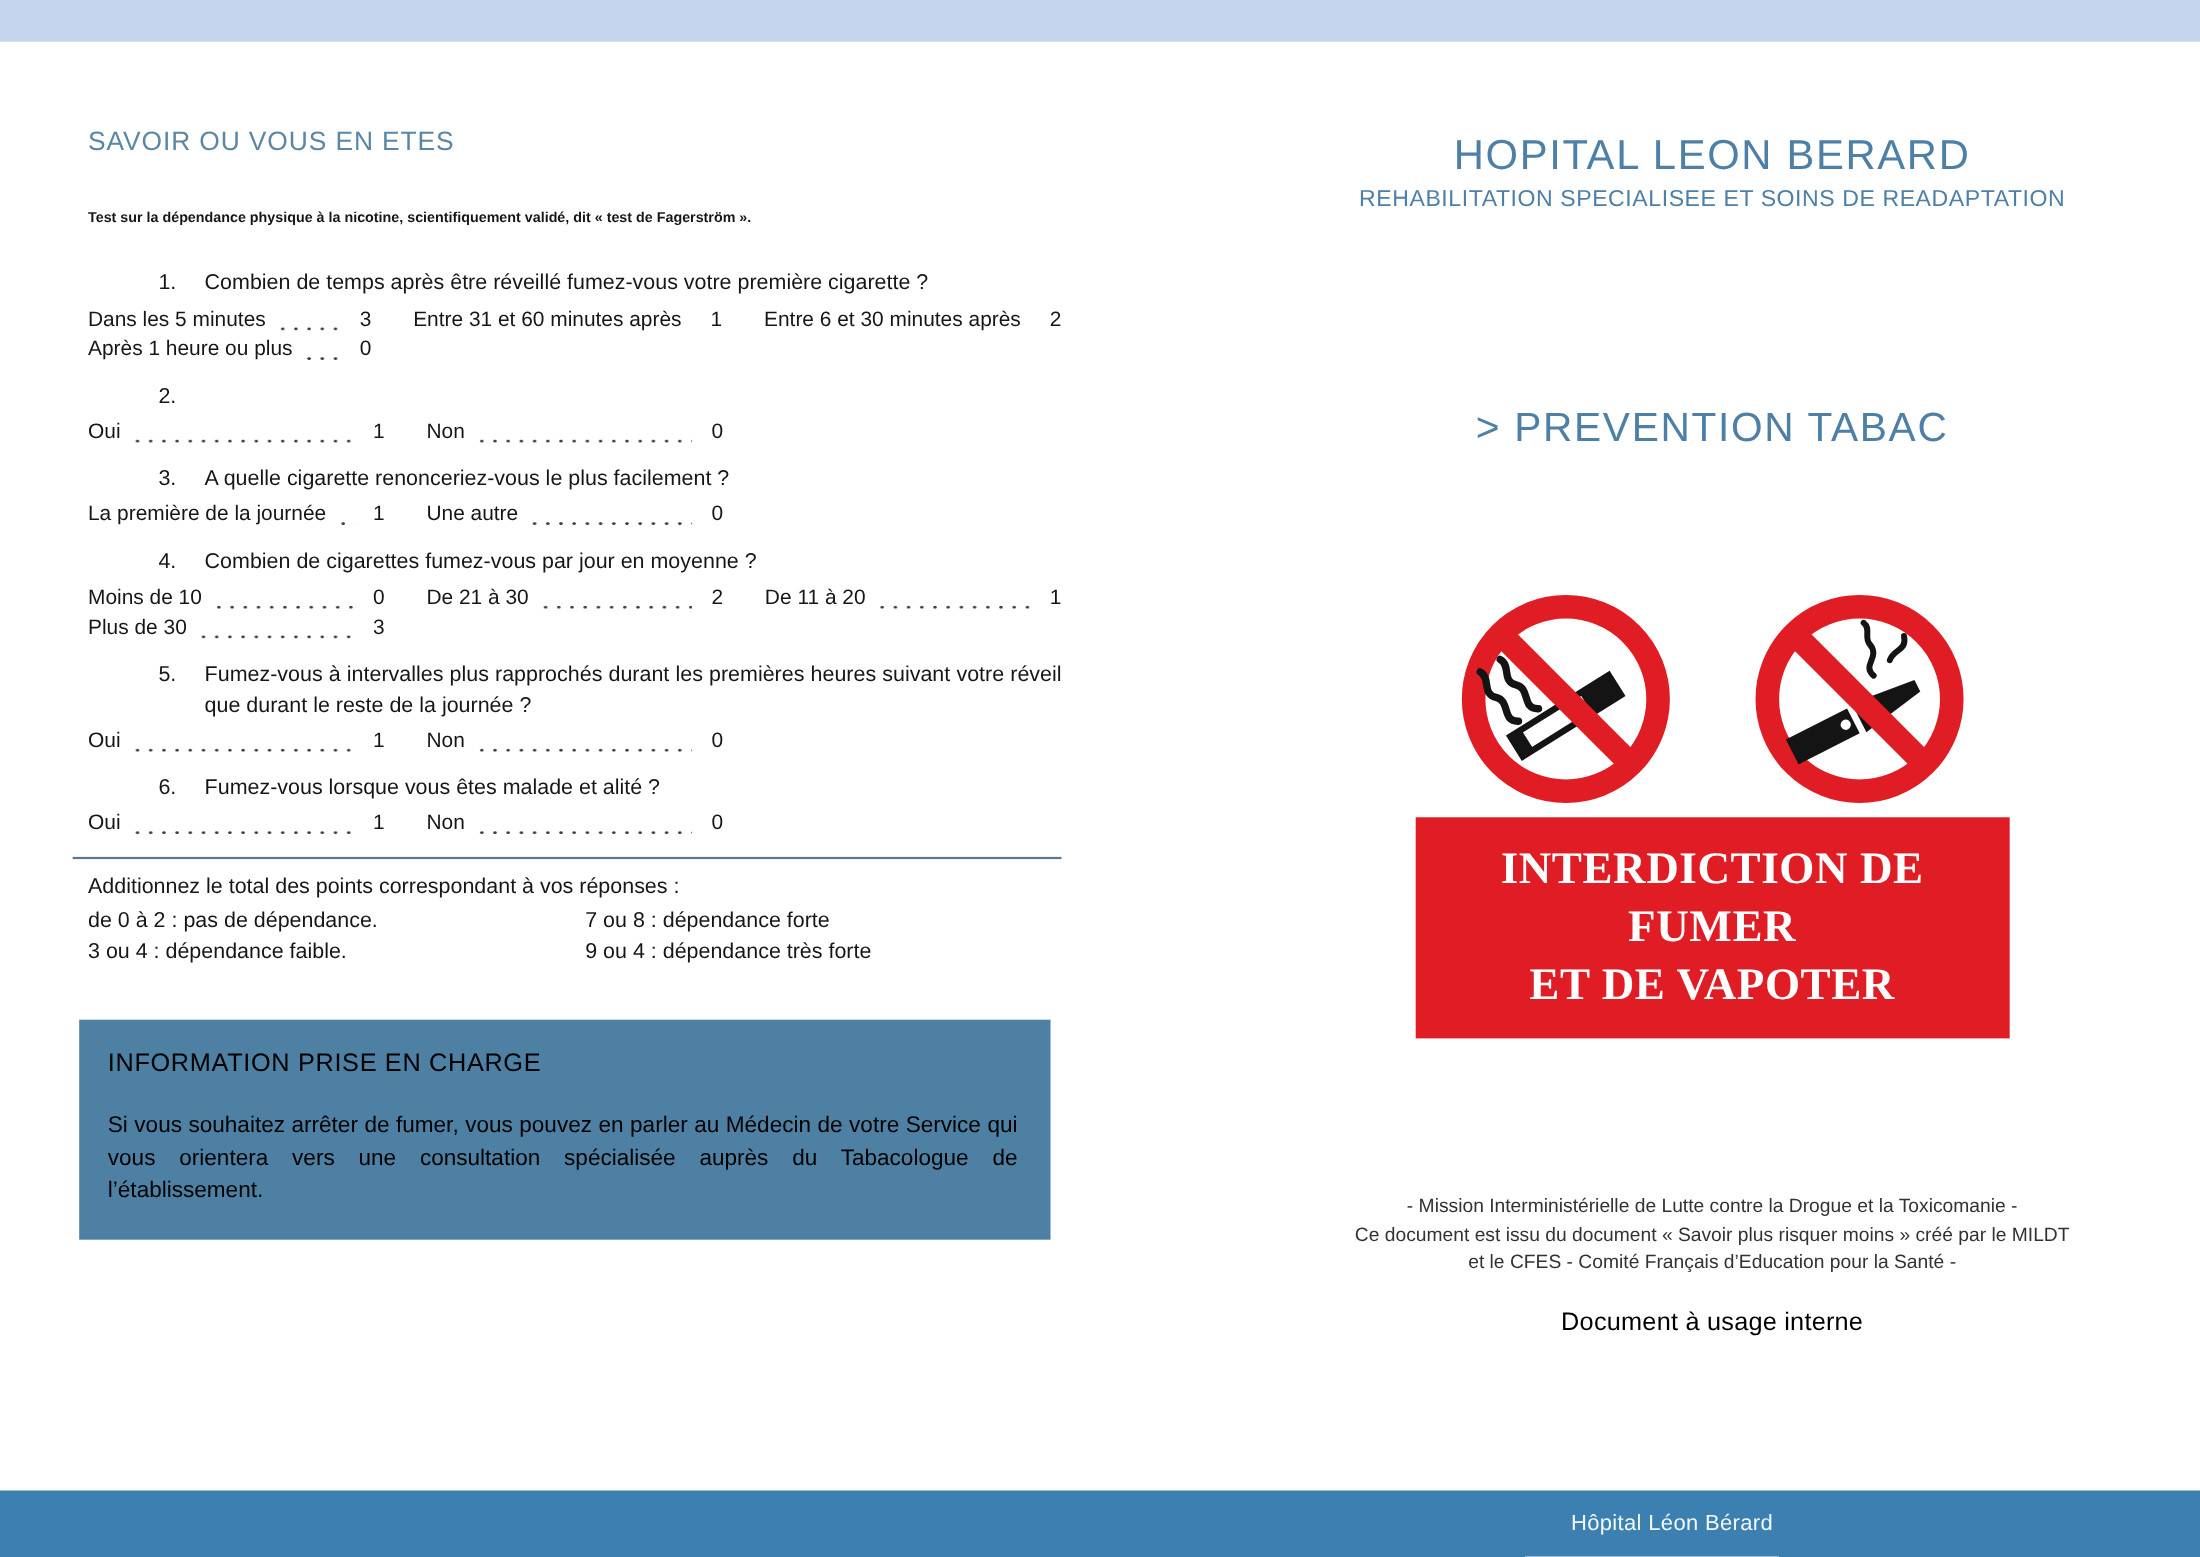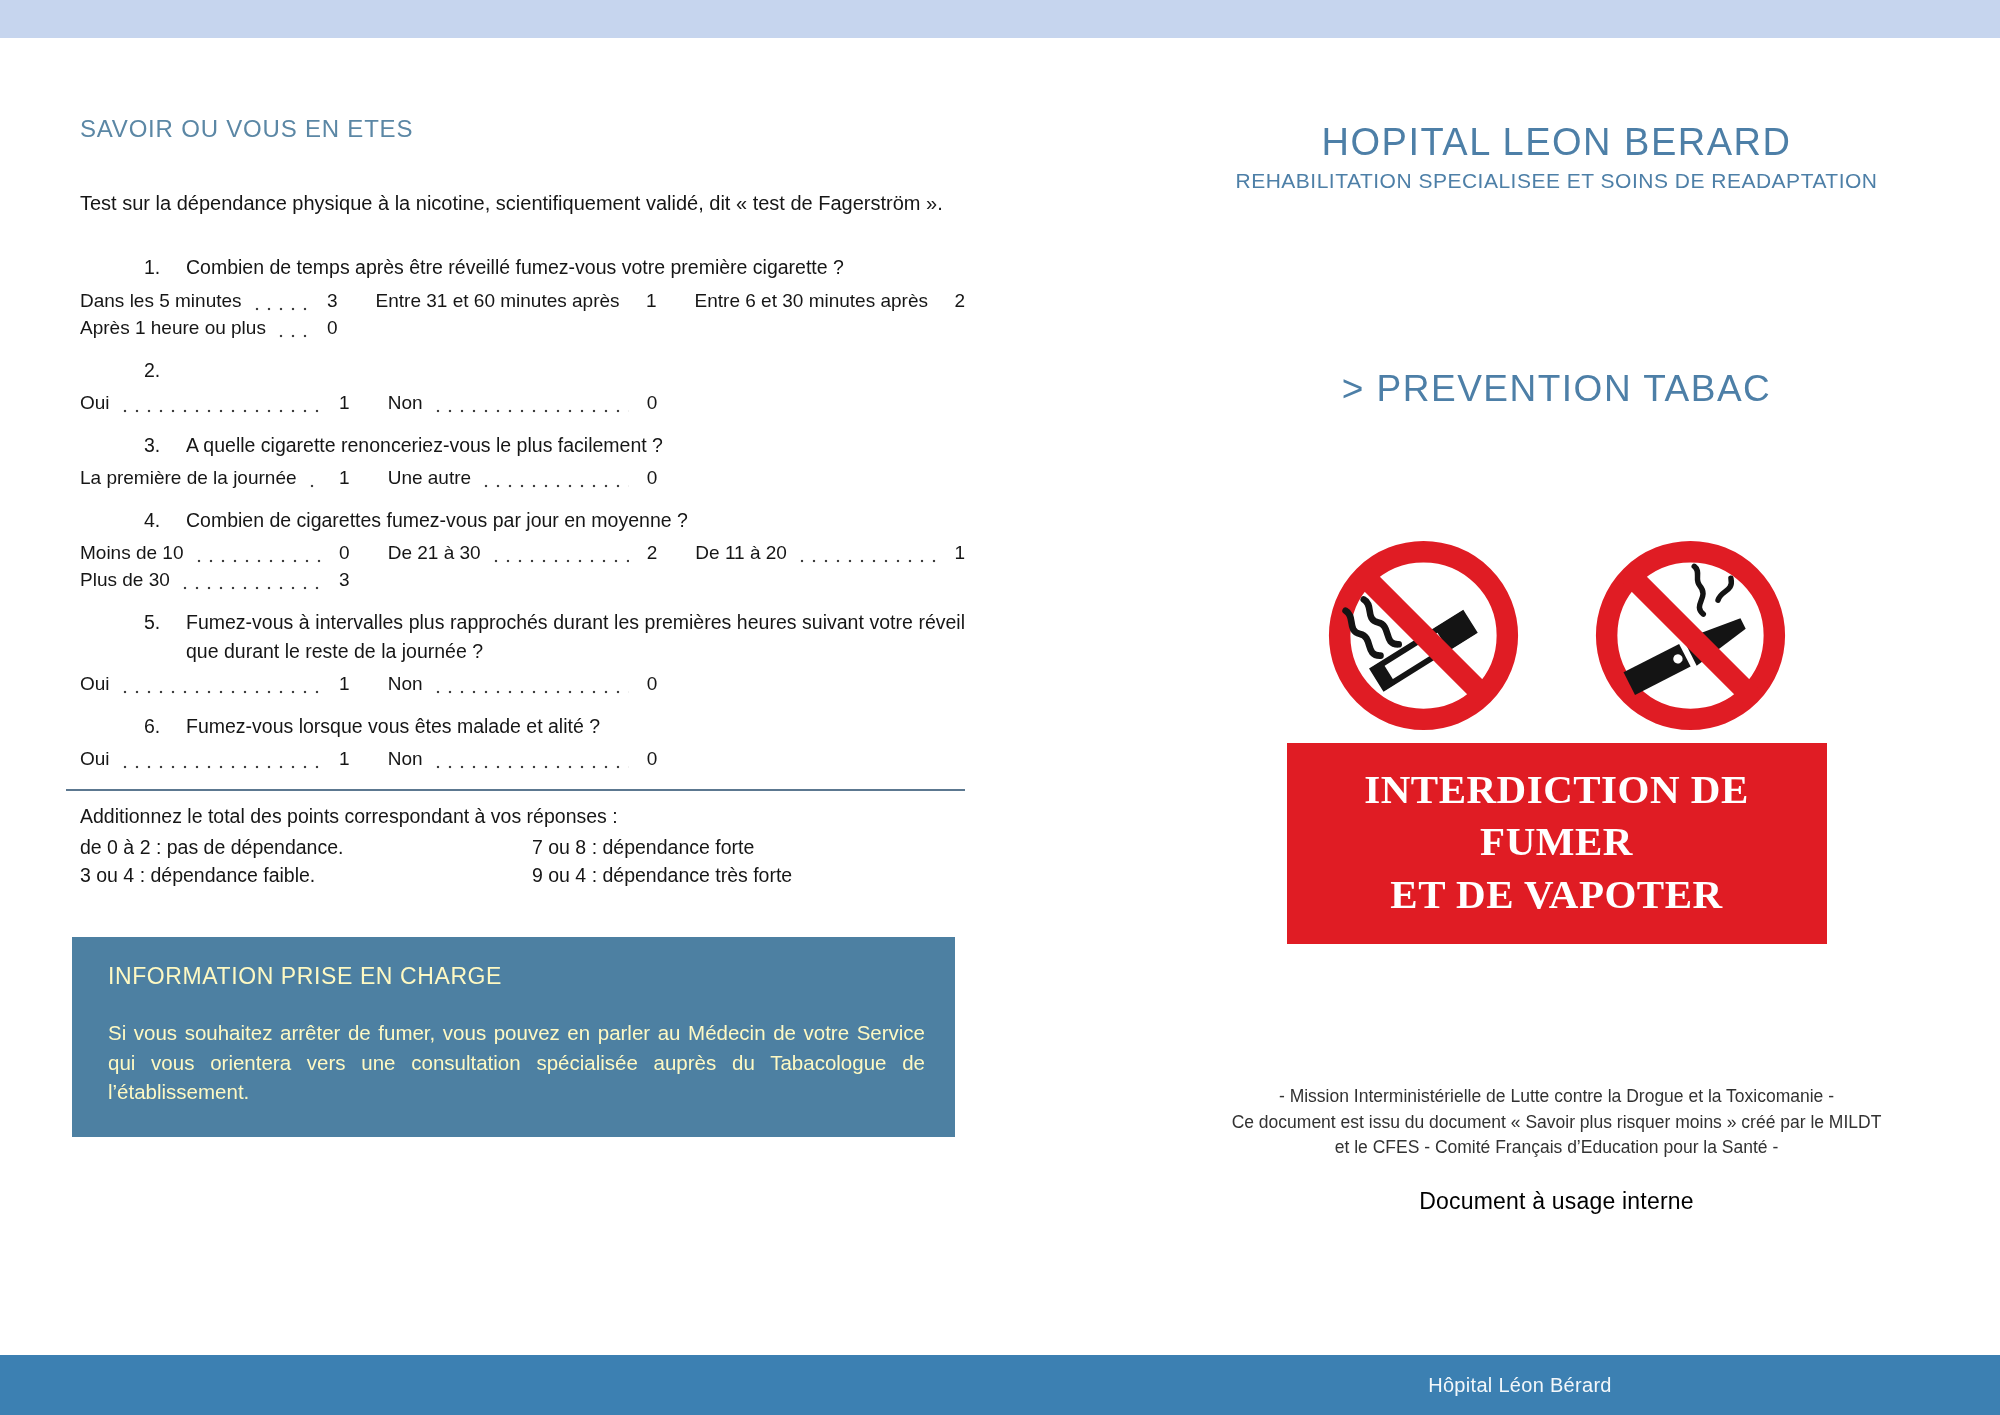--- a/index.html
+++ b/index.html
@@ -29,22 +29,23 @@
 
   
   .left-page {
     position: absolute; left: 80px; top: 115px; width: 885px;
   }
   .left-heading {
     color: #5b87a5; font-size: 24px; letter-spacing: 0.8px;
     margin-bottom: 46px;
   }
   .intro {
-    font-size: 20px; line-height: 1.42; text-align: justify;
+    font-size: 13px; line-height: 1.42; text-align: justify;
     margin-bottom: 36px;
+    font-weight: bold;
   }
   .q-row {
     display: flex; padding-left: 64px; margin: 10px 0 8px 0;
     font-size: 19.5px; line-height: 1.45;
   }
   .q-row:first-of-type { margin-top: 0; }
   .q-num { width: 42px; flex-shrink: 0; }
   .q-text { flex: 1; text-align: justify; }
   .ans-grid {
     display: grid; grid-template-columns: 1fr 1fr 1fr; column-gap: 38px;
@@ -67,22 +68,22 @@
     border: none; border-top: 2px solid #5c7890;
     margin: 14px 0 14px -14px; width: 899px;
   }
   .total-heading { font-size: 19.5px; font-weight: 500; margin-bottom: 6px; }
   .total-grid { display: grid; grid-template-columns: 452px 1fr; }
   .total-line { font-size: 19.5px; line-height: 1.4; }
 
   .info-box {
     margin-top: 48px; margin-left: -8px;
     width: 883px; box-sizing: border-box;
-    background: #4d80a2; color: #fef9c3;
-    padding: 26px 30px 30px 36px;
+    background: #4d80a2; color: #000000;
+    padding: 26px 30px 30px 26px;
   }
   .info-title { font-size: 23px; letter-spacing: 0.6px; margin-bottom: 28px; }
   .info-body { font-size: 20.5px; line-height: 1.45; text-align: justify; }
 
   
   .right-page {
     position: absolute; left: 1184px; top: 122px; width: 745px;
     text-align: center;
   }
   .hospital-title {

